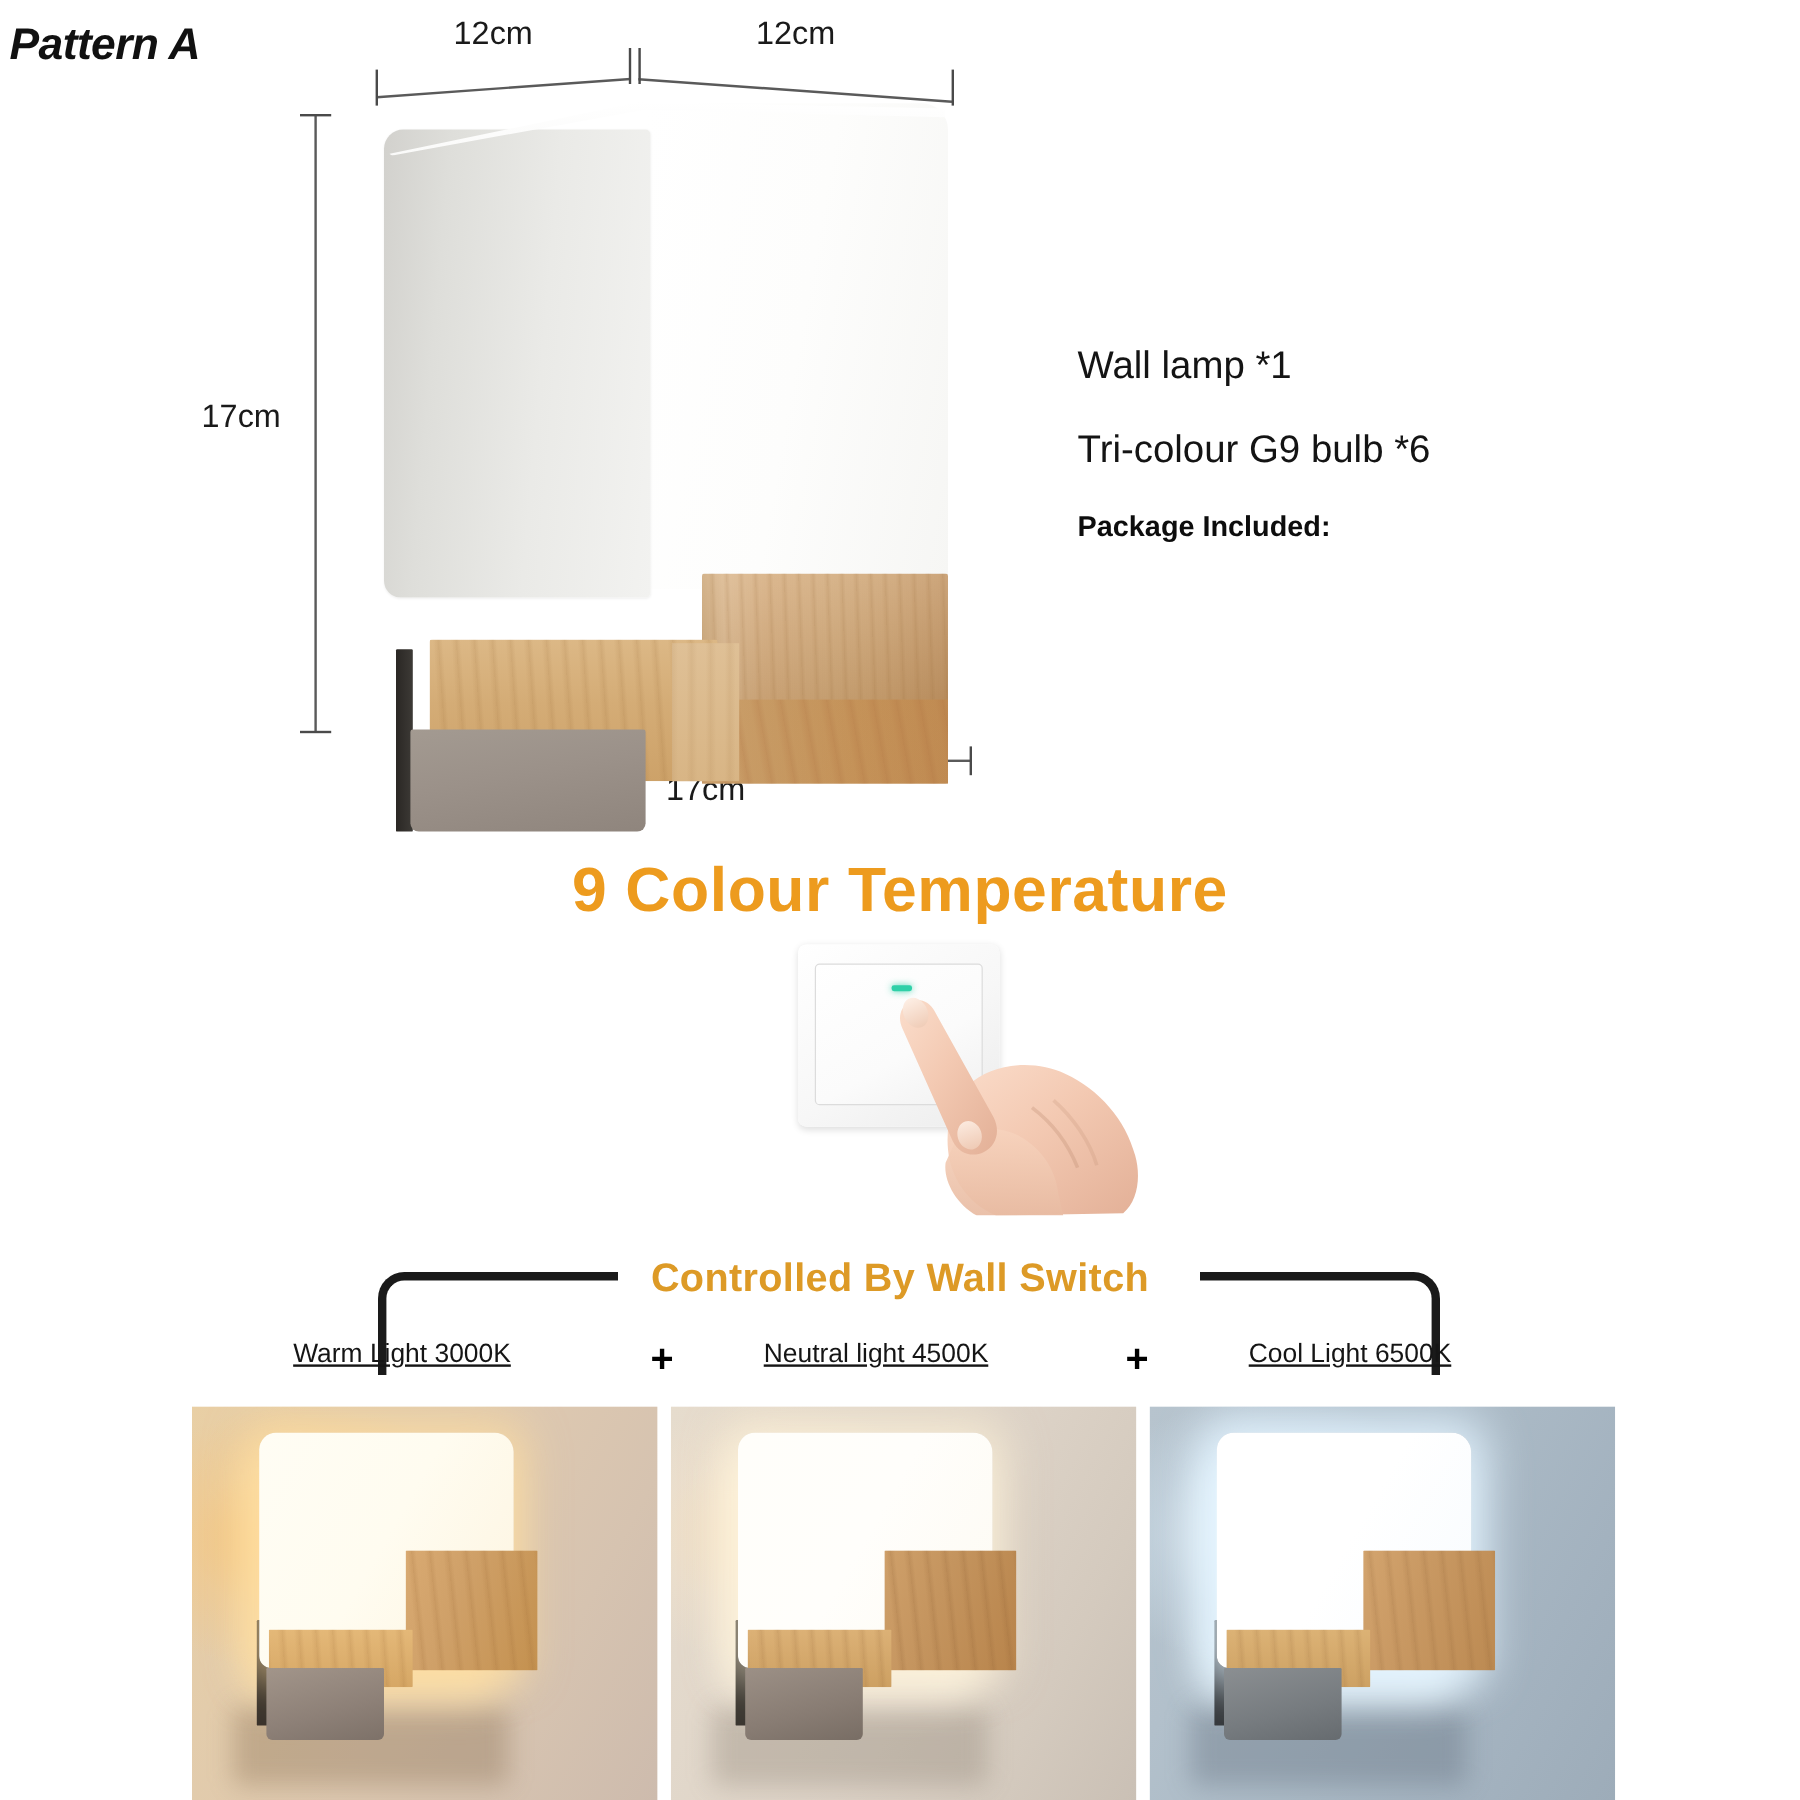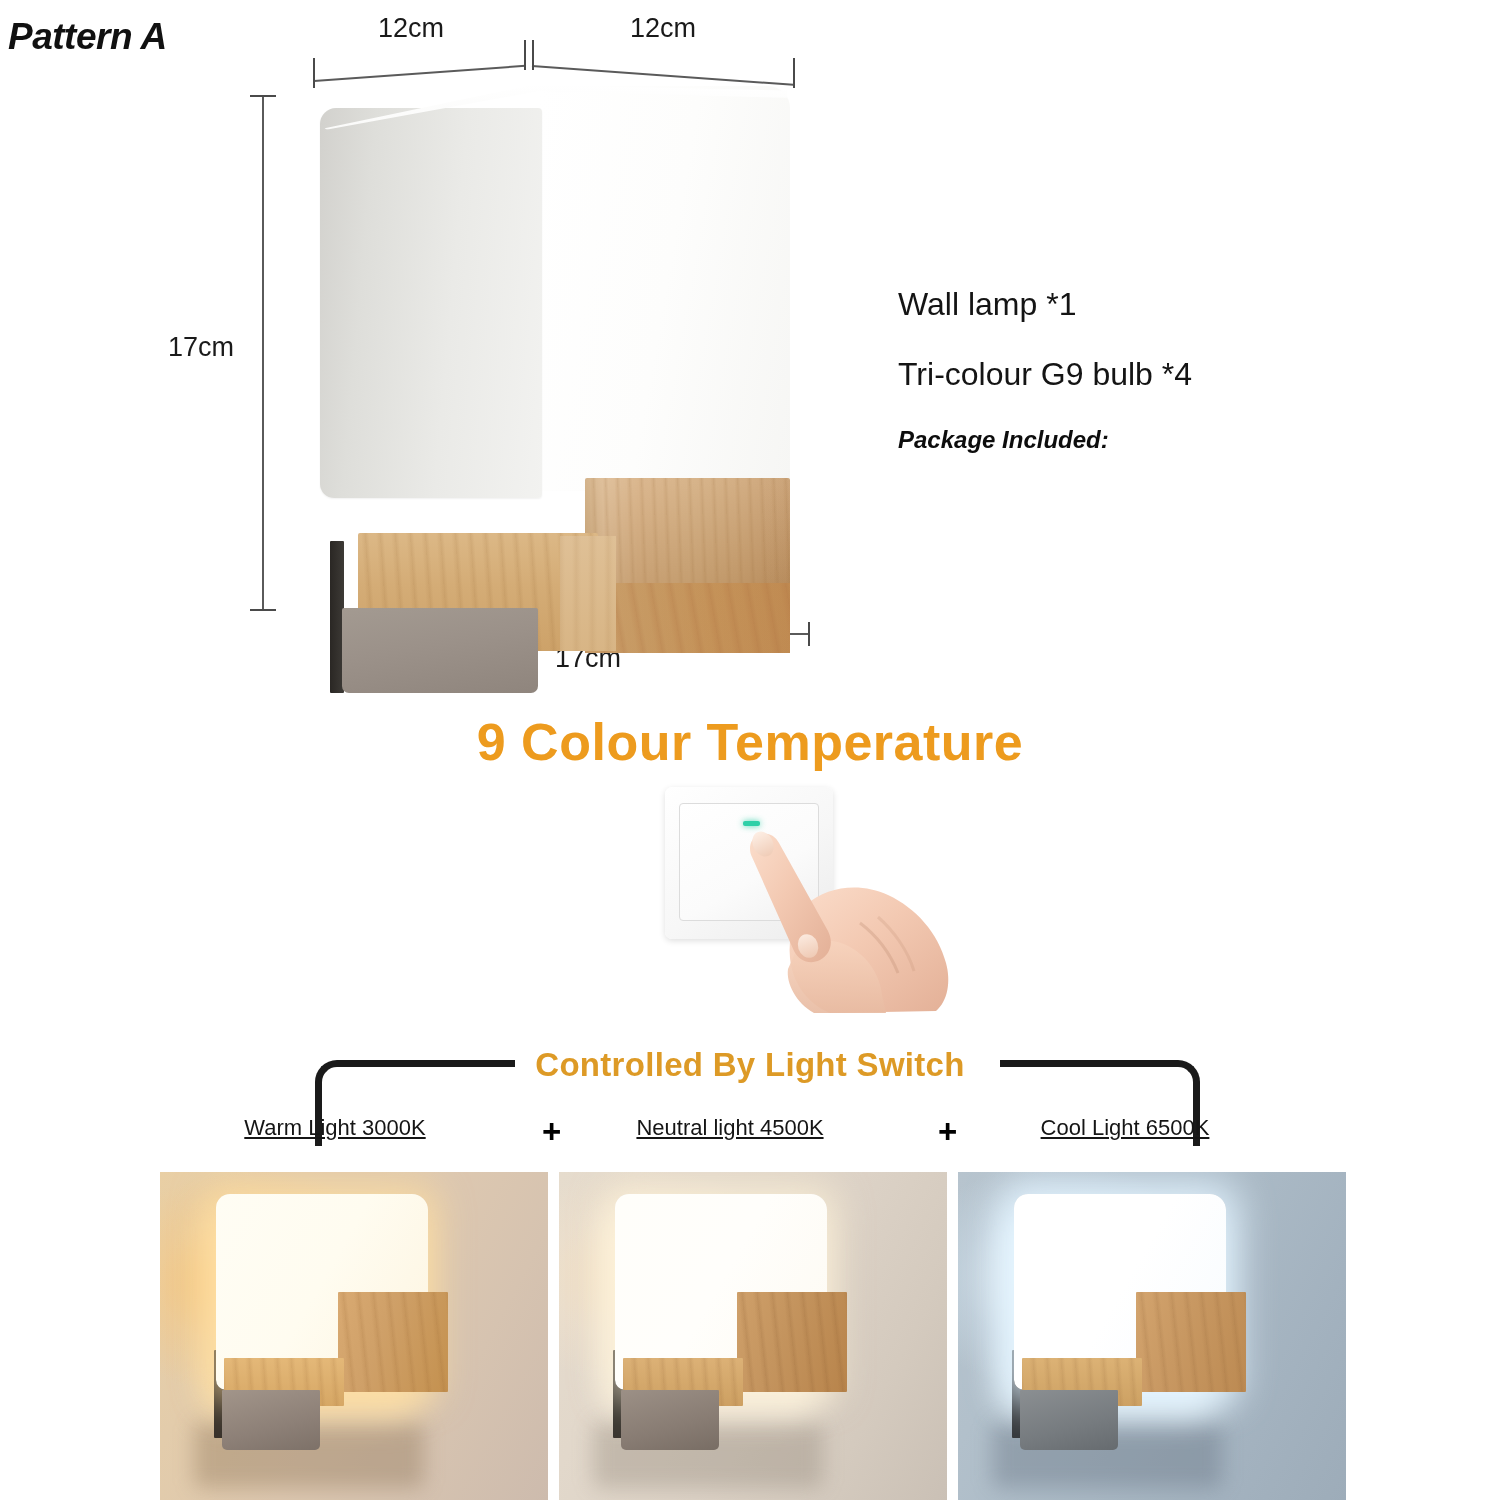--- a/index.html
+++ b/index.html
@@ -152,21 +152,20 @@
   #package-block { position: absolute; left: 898px; top: 286px; width: 460px; }
   .pkg-item {
     font-size: 32px;
     color: #141414;
     margin-bottom: 33px;
     white-space: nowrap;
   }
   #package-heading {
     font-size: 24px;
     font-weight: bold;
-    font-style: italic;
     color: #0d0d0d;
     white-space: nowrap;
   }
 
   
   #headline-3colour {
     position: absolute;
     left: 0; top: 712px;
     width: 1500px;
     text-align: center;
@@ -331,21 +330,21 @@
     <div id="wood-block"></div>
     <div id="wood-block-grain"></div>
     <div id="wood-block-lower"></div>
     <div id="wood-beam"></div>
     <div id="wood-joint"></div>
     <div id="metal-plate"></div>
   </div>
 
   <div id="package-block">
     <div class="pkg-item">Wall lamp *1</div>
-    <div class="pkg-item">Tri-colour G9 bulb *4</div>
+    <div class="pkg-item">Tri-colour G9 bulb *6</div>
     <div id="package-heading">Package Included:</div>
   </div>
 
   <div id="headline-3colour">9 Colour Temperature</div>
 
   <div id="switch-scene">
     <div id="switch-plate"></div>
     <div id="switch-rocker"></div>
     <div id="switch-led"></div>
 
@@ -381,21 +380,21 @@
       <ellipse cx="98" cy="133" rx="10" ry="12" fill="url(#nail)" opacity="0.9" transform="rotate(-18 98 133)"></ellipse>
 
       <path d="M150 110 C166 122 180 140 188 160" stroke="rgba(190,140,112,0.30)" stroke-width="3" fill="none"></path>
       <path d="M168 104 C184 118 198 138 204 158" stroke="rgba(190,140,112,0.22)" stroke-width="3" fill="none"></path>
     </svg>
   </div>
 
   <div id="bracket-wrap">
     <div class="bracket-side" id="bracket-left"></div>
     <div class="bracket-side" id="bracket-right"></div>
-    <div id="bracket-label">Controlled By Light Switch</div>
+    <div id="bracket-label">Controlled By Wall Switch</div>
   </div>
 
   <div id="temp-labels">
     <div class="temp-label" id="temp-label-0">Warm Light 3000K</div>
     <div class="plus-sign" id="plus-0">+</div>
     <div class="temp-label" id="temp-label-1">Neutral light 4500K</div>
     <div class="plus-sign" id="plus-1">+</div>
     <div class="temp-label" id="temp-label-2">Cool Light 6500K</div>
   </div>
 

